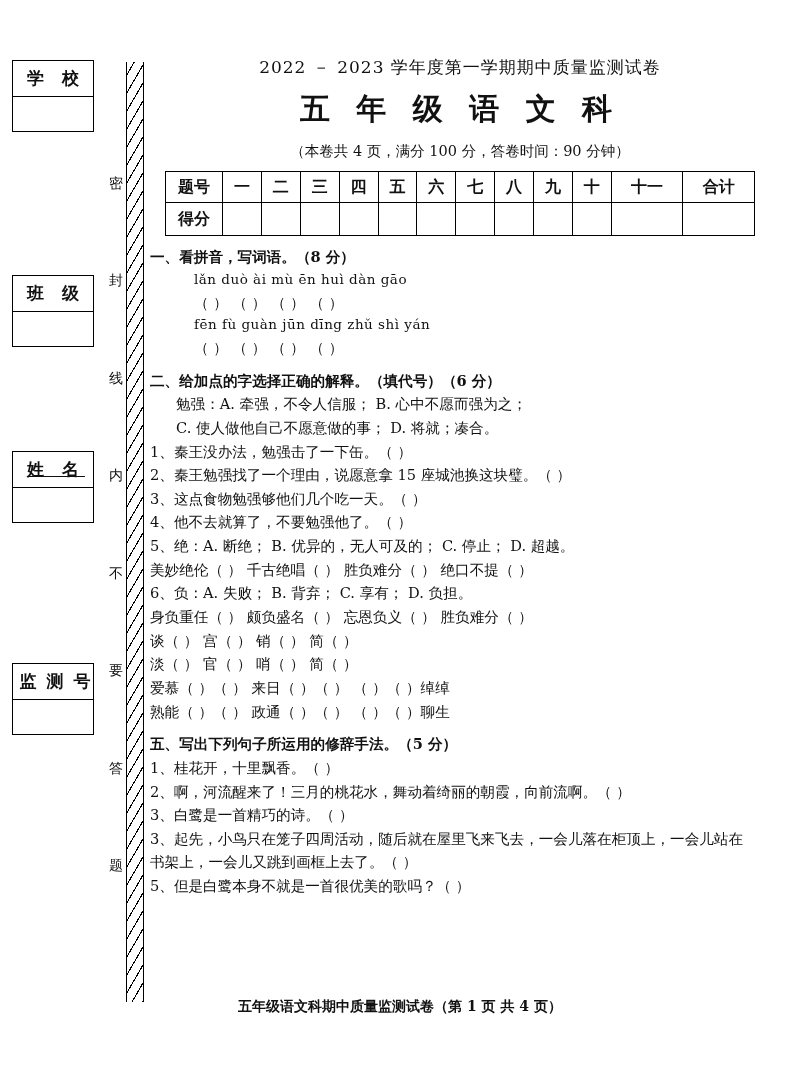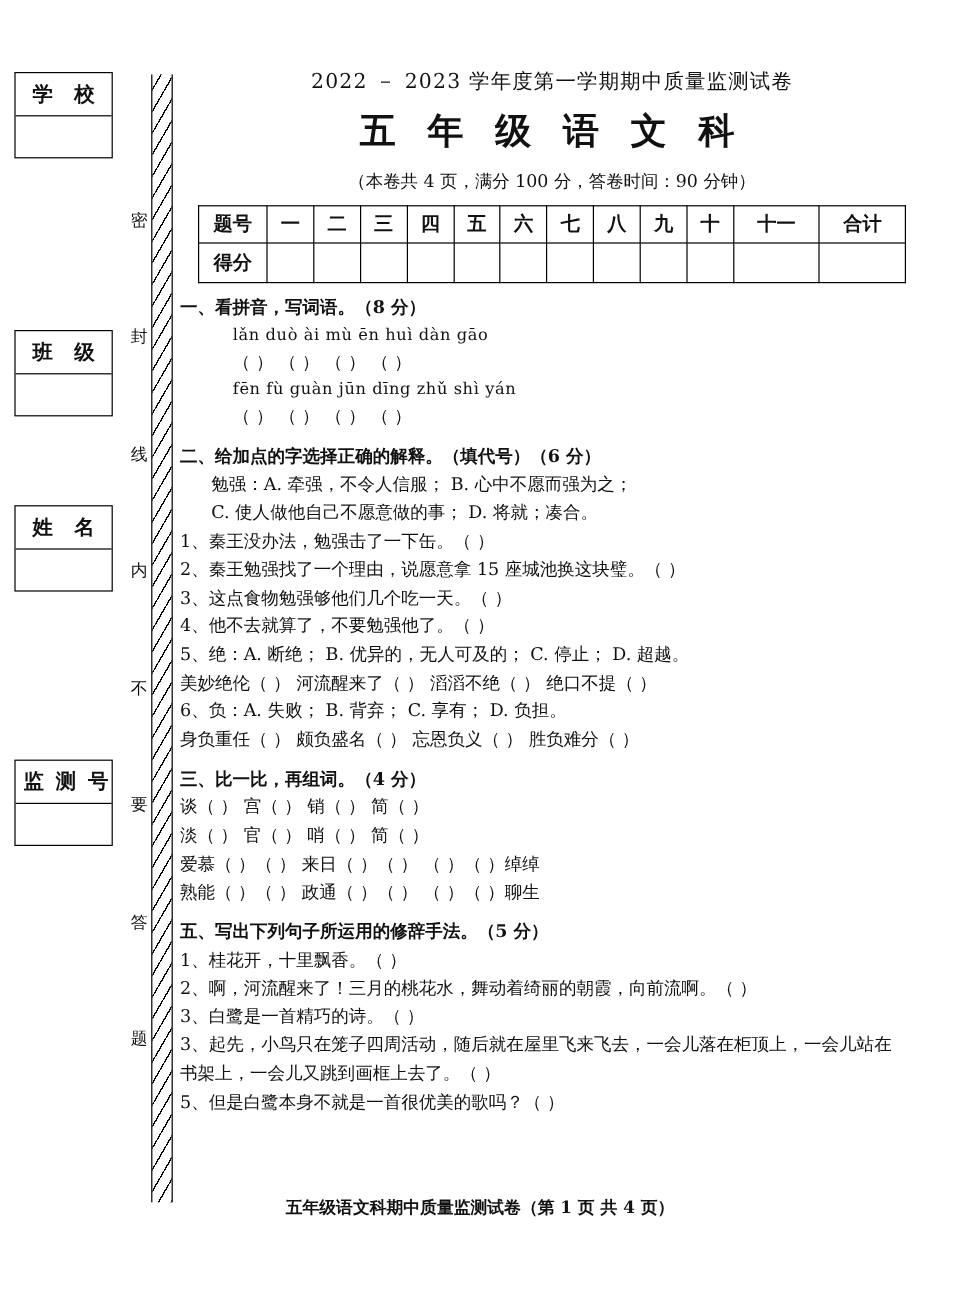--- a/index.html
+++ b/index.html
@@ -117,21 +117,21 @@
 
   <div class="stub">
     <div class="stub-box" style="margin-top:0;">
       <div class="stub-label">学 校</div>
       <div class="stub-blank"></div>
     </div>
     <div class="stub-box" style="margin-top:143px;">
       <div class="stub-label">班 级</div>
       <div class="stub-blank"></div>
     </div>
-    <div class="stub-box" style="margin-top:74px;">
+    <div class="stub-box" style="margin-top:104px;text-decoration:underline;">
       <div class="stub-label">姓 名</div>
       <div class="stub-blank"></div>
     </div>
     <div class="stub-box" style="margin-top:140px;">
       <div class="stub-label" style="letter-spacing:2px;">监 测 号</div>
       <div class="stub-blank"></div>
     </div>
   </div>
 
   <div class="sealcol">
@@ -194,25 +194,24 @@
     <div class="q indent2">（            ）    （            ）    （            ）    （            ）</div>
 
     <div class="q qhead">二、给加点的字选择正确的解释。（填代号）（6 分）</div>
     <div class="q indent1">勉强：A. 牵强，不令人信服；              B. 心中不愿而强为之；</div>
     <div class="q indent1">            C. 使人做他自己不愿意做的事；        D. 将就；凑合。</div>
     <div class="q">1、秦王没办法，勉强击了一下缶。（          ）</div>
     <div class="q">2、秦王勉强找了一个理由，说愿意拿 15 座城池换这块璧。（          ）</div>
     <div class="q">3、这点食物勉强够他们几个吃一天。（          ）</div>
     <div class="q">4、他不去就算了，不要勉强他了。（          ）</div>
     <div class="q">5、绝：A. 断绝；      B. 优异的，无人可及的；        C. 停止；      D. 超越。</div>
-    <div class="q">    美妙绝伦（        ）      河流醒来了（        ）      滔滔不绝（        ）      绝口不提（        ）</div>
+    <div class="q">    美妙绝伦（        ）      千古绝唱（        ）      胜负难分（        ）      绝口不提（        ）</div>
     <div class="q">6、负：A. 失败；      B. 背弃；      C. 享有；      D. 负担。</div>
     <div class="q">    身负重任（        ）      颇负盛名（        ）      忘恩负义（        ）      胜负难分（        ）</div>
 
-    <div class="q qhead">三、比一比，再组词。（4 分）</div>
     <div class="q">    谈（        ）            宫（        ）            销（        ）            简（        ）</div>
     <div class="q">    淡（        ）            官（        ）            哨（        ）            简（        ）</div>
 
     <div class="q">    爱慕（      ）（      ）        来日（      ）（      ）        （      ）（      ）绰绰</div>
     <div class="q">    熟能（      ）（      ）        政通（      ）（      ）        （      ）（      ）聊生</div>
 
     <div class="q qhead">五、写出下列句子所运用的修辞手法。（5 分）</div>
     <div class="q">1、桂花开，十里飘香。（               ）</div>
     <div class="q">2、啊，河流醒来了！三月的桃花水，舞动着绮丽的朝霞，向前流啊。（               ）</div>
     <div class="q">3、白鹭是一首精巧的诗。（               ）</div>

